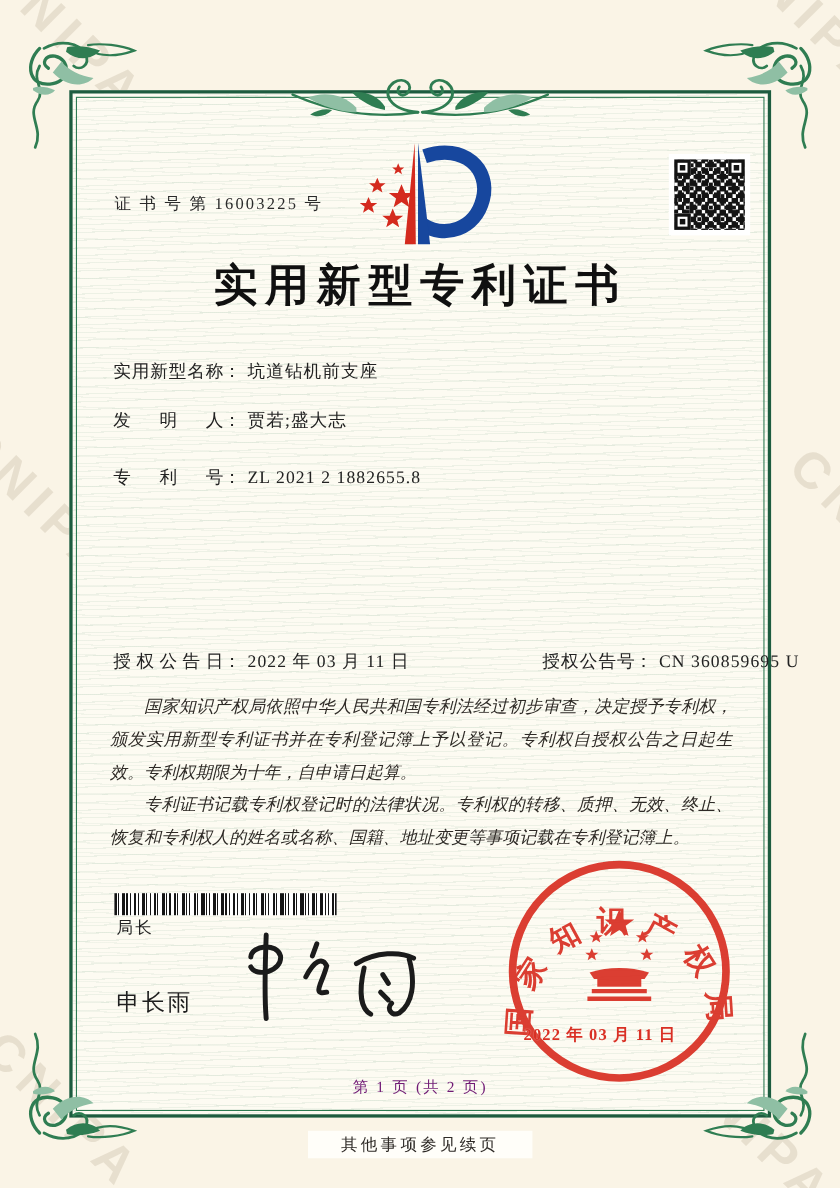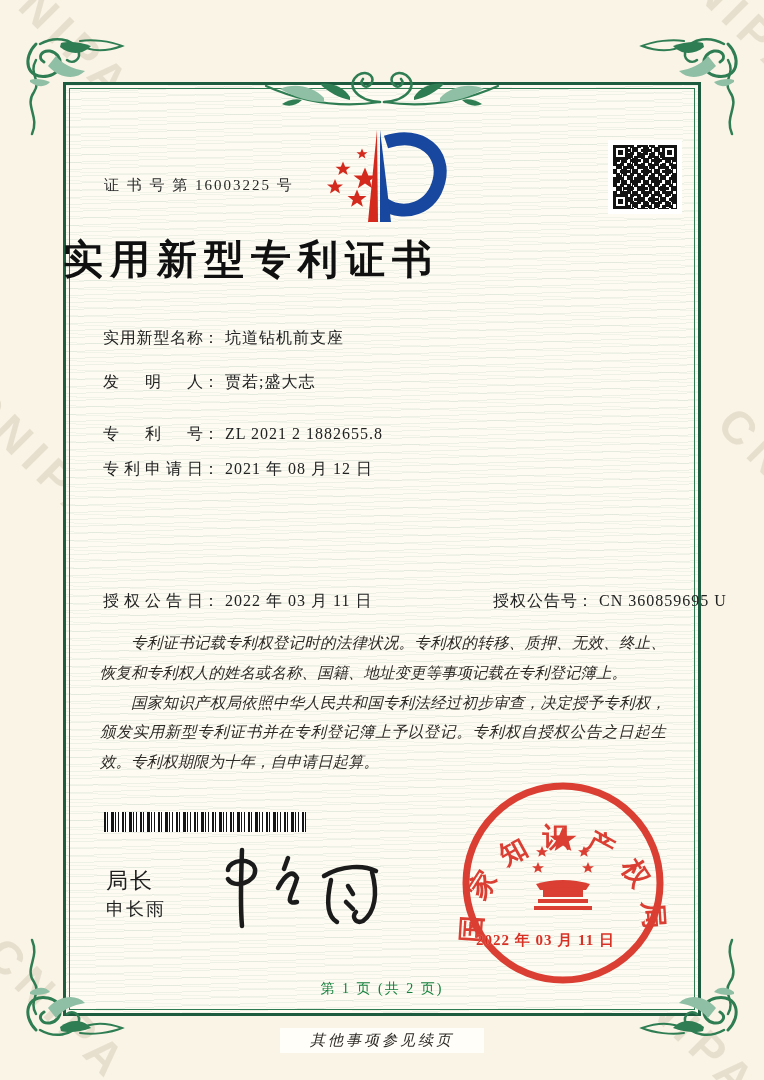--- a/index.html
+++ b/index.html
@@ -43,21 +43,21 @@
     background-image:
       conic-gradient(#131313 0 90deg, rgba(0,0,0,0) 90deg 180deg, #131313 180deg 270deg, rgba(0,0,0,0) 270deg),
       conic-gradient(#131313 0 90deg, rgba(0,0,0,0) 90deg 180deg, #131313 180deg 270deg, rgba(0,0,0,0) 270deg);
     background-size:7px 7px, 11px 11px; background-position:0 0, 3px 2px;
   }
   .qr-f{position:absolute; width:15px; height:15px; border:3px solid #131313; background:#fff; box-sizing:border-box;}
   .qr-f::after{content:""; position:absolute; left:2px; top:2px; width:5px; height:5px; background:#131313;}
   .qr-f.tl{left:0;top:0} .qr-f.tr{right:0;top:0} .qr-f.bl{left:0;bottom:0}
   
   .title{
-    position:absolute; left:63px; top:232px; width:638px; 
+    position:absolute; left:63px; top:232px; width:638px; text-align:center;
     font-size:40px; font-weight:bold; letter-spacing:7px; color:#101010;
   }
   
   .row{position:absolute; left:103px; font-size:16px; white-space:nowrap; color:#222;}
   .lbl{
     display:inline-block; width:100px; text-align:justify; text-align-last:justify;
     vertical-align:bottom;
   }
   .colon{margin-right:6px;}
   .val{letter-spacing:1px;}
@@ -73,40 +73,40 @@
   .barcode{
     position:absolute; left:104px; top:812px; width:202px; height:20px; background:#fff;
   }
   .barcode::after{
     content:""; position:absolute; inset:0;
     background:repeating-linear-gradient(90deg,
       #141414 0 2px, #fff 2px 3px, #141414 3px 4px, #fff 4px 7px,
       #141414 7px 10px, #fff 10px 11px, #141414 11px 12px, #fff 12px 14px,
       #141414 14px 15px, #fff 15px 18px);
   }
-  .director{position:absolute; left:106px; top:866px; font-size:22px; letter-spacing:2px;}
-  .director-name{position:absolute; left:106px; top:897px; font-size:18px; letter-spacing:2px;}
+  .director{position:absolute; left:106px; top:834px; font-size:15px; letter-spacing:2px;}
+  .director-name{position:absolute; left:106px; top:897px; font-size:21px; letter-spacing:2px;}
   .sig{position:absolute; left:212px; top:842px;}
   
   .seal{position:absolute; left:458px; top:778px; opacity:.93;}
   .seal-date{
     position:absolute; left:476px; top:931px; font-size:15px; font-weight:bold;
     color:#d93024; letter-spacing:1px; white-space:nowrap;
     text-shadow:0 0 1px rgba(255,255,255,.6);
   }
   .page-info{
     position:absolute; left:63px; top:980px; width:638px; text-align:center;
-    font-size:14px; letter-spacing:2px; color:#15803d;
+    font-size:14px; letter-spacing:2px; color:#701a75;
   }
   .cont-note{
     position:absolute; left:0; top:1028px; width:764px; text-align:center;
   }
   .cont-note span{
     display:inline-block; background:#fffef9; padding:3px 30px;
-    font-size:15px; font-style:italic; letter-spacing:3px; color:#2e2a26;
+    font-size:15px; letter-spacing:3px; color:#2e2a26;
   }
 </style>
 </head>
 <body>
 
 <svg width="0" height="0" style="position:absolute">
   <defs>
     <polygon id="star5" points="0,-10 2.9,-3.1 10,-3.1 4.3,1.2 6.2,8.1 0,4 -6.2,8.1 -4.3,1.2 -10,-3.1 -2.9,-3.1"></polygon>
     <g id="flourish" fill="none" stroke="#2f7d52" stroke-linecap="round">
       <path d="M14,2 C22,20 6,30 16,44 C24,56 10,62 18,76" stroke-width="2.5"></path>
@@ -183,33 +183,30 @@
 
   <div class="row" style="top:328px">
     <span class="lbl">实用新型名称</span><span class="colon">：</span><span class="val">坑道钻机前支座</span>
   </div>
   <div class="row" style="top:372px">
     <span class="lbl">发明人</span><span class="colon">：</span><span class="val">贾若;盛大志</span>
   </div>
   <div class="row" style="top:424px">
     <span class="lbl">专利号</span><span class="colon">：</span><span class="val">ZL 2021 2 1882655.8</span>
   </div>
-  <div class="row" style="top:459px">
-    <span class="lbl">专利申请日</span><span class="colon">：</span><span class="val">2021 年 08 月 12 日</span>
-  </div>
   <div class="row" style="top:591px">
     <span class="lbl">授权公告日</span><span class="colon">：</span><span class="val">2022 年 03 月 11 日</span>
     <span class="row2cell">
       <span class="lbl" style="width:84px">授权公告号</span><span class="colon">：</span><span class="val">CN 360859695 U</span>
     </span>
   </div>
 
   <div class="body-text">
+    <p>国家知识产权局依照中华人民共和国专利法经过初步审查，决定授予专利权，颁发实用新型专利证书并在专利登记簿上予以登记。专利权自授权公告之日起生效。专利权期限为十年，自申请日起算。</p>
     <p>专利证书记载专利权登记时的法律状况。专利权的转移、质押、无效、终止、恢复和专利权人的姓名或名称、国籍、地址变更等事项记载在专利登记簿上。</p>
-    <p>国家知识产权局依照中华人民共和国专利法经过初步审查，决定授予专利权，颁发实用新型专利证书并在专利登记簿上予以登记。专利权自授权公告之日起生效。专利权期限为十年，自申请日起算。</p>
   </div>
 
   <div class="barcode"></div>
 
   <div class="director">局长</div>
   <div class="director-name">申长雨</div>
 
   <svg class="sig" width="190" height="90" viewBox="0 0 190 90" fill="none" stroke="#1b1b1b" stroke-width="4.5" stroke-linecap="round">
     <path d="M30,8 C29,35 28,62 30,84"></path>
     <path d="M16,28 C17,17 40,15 43,27 C45,41 21,47 16,37"></path>

